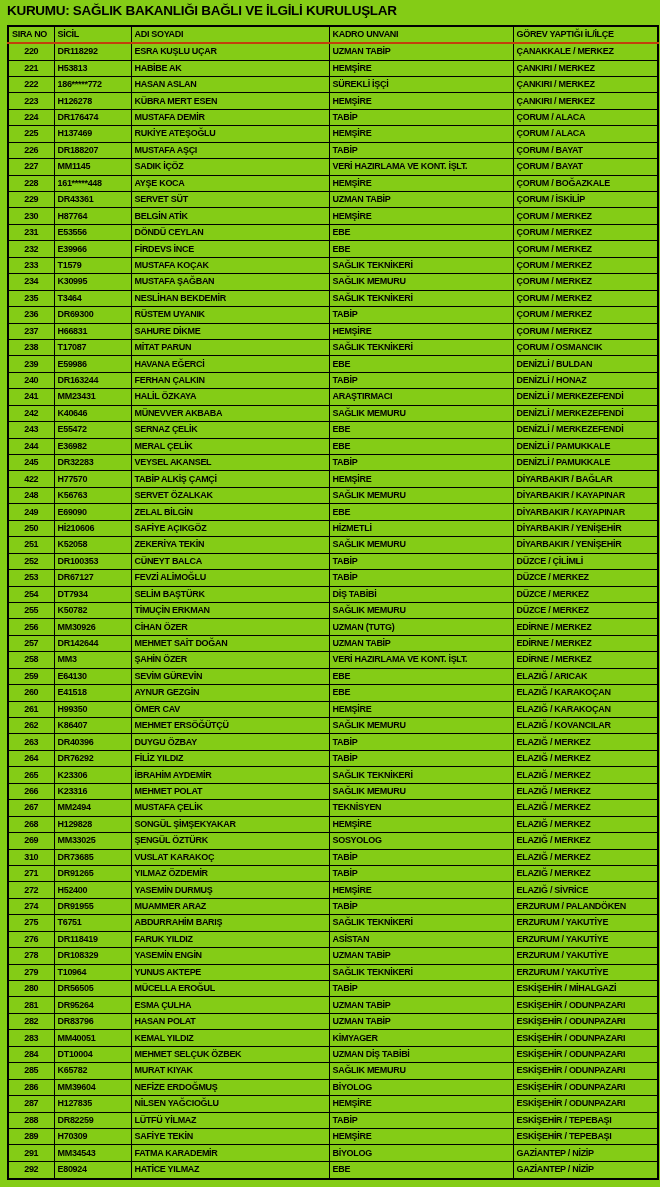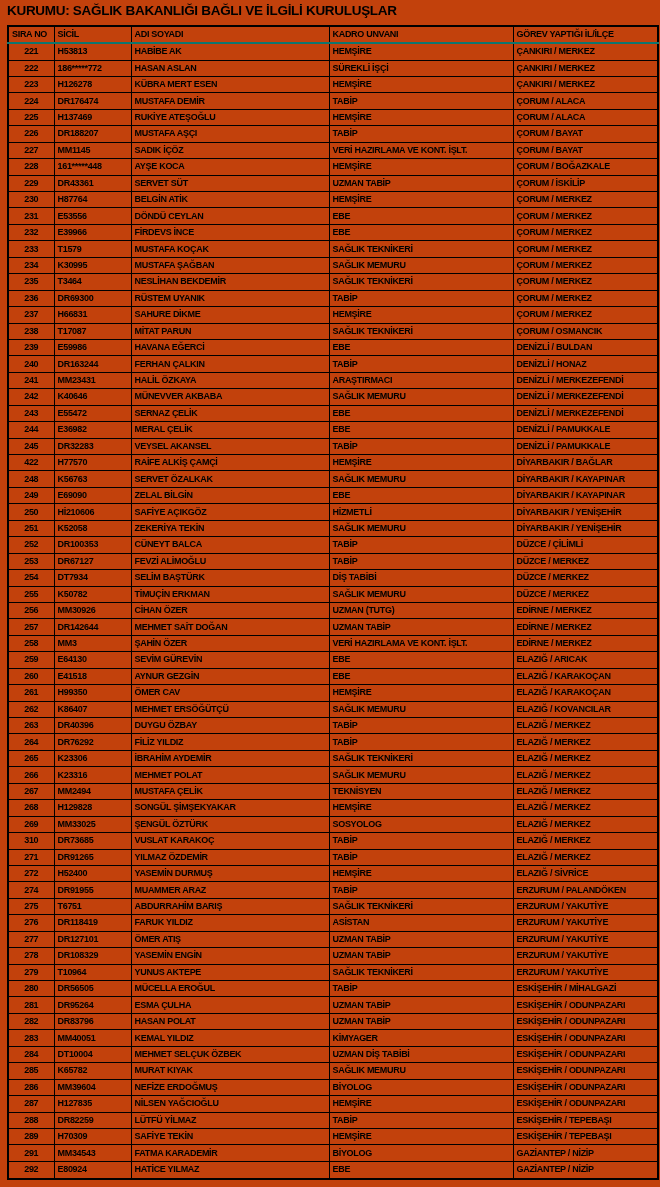--- a/index.html
+++ b/index.html
@@ -5,21 +5,21 @@
   html,body{margin:0;padding:0;background:#ffffff;}
   body{
     width:660px;height:1187px;
     font-family:"Liberation Sans", sans-serif;
     color:#000;
     position:relative;
     overflow:hidden;
   }
   .page{
     position:absolute;left:0;top:0;width:660px;height:1187px;
-    background:#c2410c;
+    background:#84cc16;
   }
   .doc-title{
     position:absolute;left:7px;top:3px;width:646px;
     font-size:13.5px;font-weight:700;letter-spacing:-0.3px;
     white-space:nowrap;
   }
   table.personnel{
     position:absolute;left:7px;top:25px;
     width:650px;height:1155px;
     border-collapse:collapse;
@@ -36,21 +36,21 @@
     font-size:9px;
     font-weight:700;
     letter-spacing:-0.3px;
     padding:0 0 0 3px;
     white-space:nowrap;
     overflow:hidden;
     text-align:left;
     vertical-align:middle;
     line-height:1;
   }
-  thead th{height:15px;border-bottom:2px solid #0f766e;}
+  thead th{height:15px;border-bottom:2px solid #c2410c;}
   tbody td{height:13.5px;}
   td.num{text-align:center;padding:0;}
 </style>
 </head>
 <body>
 
 <div class="page">
 
   <div class="doc-title">KURUMU: SAĞLIK BAKANLIĞI BAĞLI VE İLGİLİ KURULUŞLAR</div>
 
@@ -66,20 +66,27 @@
       <tr>
         <th>SIRA NO</th>
         <th>SİCİL</th>
         <th>ADI SOYADI</th>
         <th>KADRO UNVANI</th>
         <th>GÖREV YAPTIĞI İL/İLÇE</th>
       </tr>
     </thead>
     <tbody id="table-body">
 
+    <tr>
+          <td class="num">220</td>
+          <td>DR118292</td>
+          <td>ESRA KUŞLU UÇAR</td>
+          <td>UZMAN TABİP</td>
+          <td>ÇANAKKALE / MERKEZ</td>
+        </tr>
         <tr>
           <td class="num">221</td>
           <td>H53813</td>
           <td>HABİBE AK</td>
           <td>HEMŞİRE</td>
           <td>ÇANKIRI / MERKEZ</td>
         </tr>
         <tr>
           <td class="num">222</td>
           <td>186*****772</td>
@@ -244,21 +251,21 @@
         <tr>
           <td class="num">245</td>
           <td>DR32283</td>
           <td>VEYSEL AKANSEL</td>
           <td>TABİP</td>
           <td>DENİZLİ / PAMUKKALE</td>
         </tr>
         <tr>
           <td class="num">422</td>
           <td>H77570</td>
-          <td>RAİFE ALKİŞ ÇAMÇİ</td>
+          <td>TABİP ALKİŞ ÇAMÇİ</td>
           <td>HEMŞİRE</td>
           <td>DİYARBAKIR / BAĞLAR</td>
         </tr>
         <tr>
           <td class="num">248</td>
           <td>K56763</td>
           <td>SERVET ÖZALKAK</td>
           <td>SAĞLIK MEMURU</td>
           <td>DİYARBAKIR / KAYAPINAR</td>
         </tr>
@@ -442,27 +449,20 @@
           <td>T6751</td>
           <td>ABDURRAHİM BARIŞ</td>
           <td>SAĞLIK TEKNİKERİ</td>
           <td>ERZURUM / YAKUTİYE</td>
         </tr>
         <tr>
           <td class="num">276</td>
           <td>DR118419</td>
           <td>FARUK YILDIZ</td>
           <td>ASİSTAN</td>
-          <td>ERZURUM / YAKUTİYE</td>
-        </tr>
-        <tr>
-          <td class="num">277</td>
-          <td>DR127101</td>
-          <td>ÖMER ATIŞ</td>
-          <td>UZMAN TABİP</td>
           <td>ERZURUM / YAKUTİYE</td>
         </tr>
         <tr>
           <td class="num">278</td>
           <td>DR108329</td>
           <td>YASEMİN ENGİN</td>
           <td>UZMAN TABİP</td>
           <td>ERZURUM / YAKUTİYE</td>
         </tr>
         <tr>

